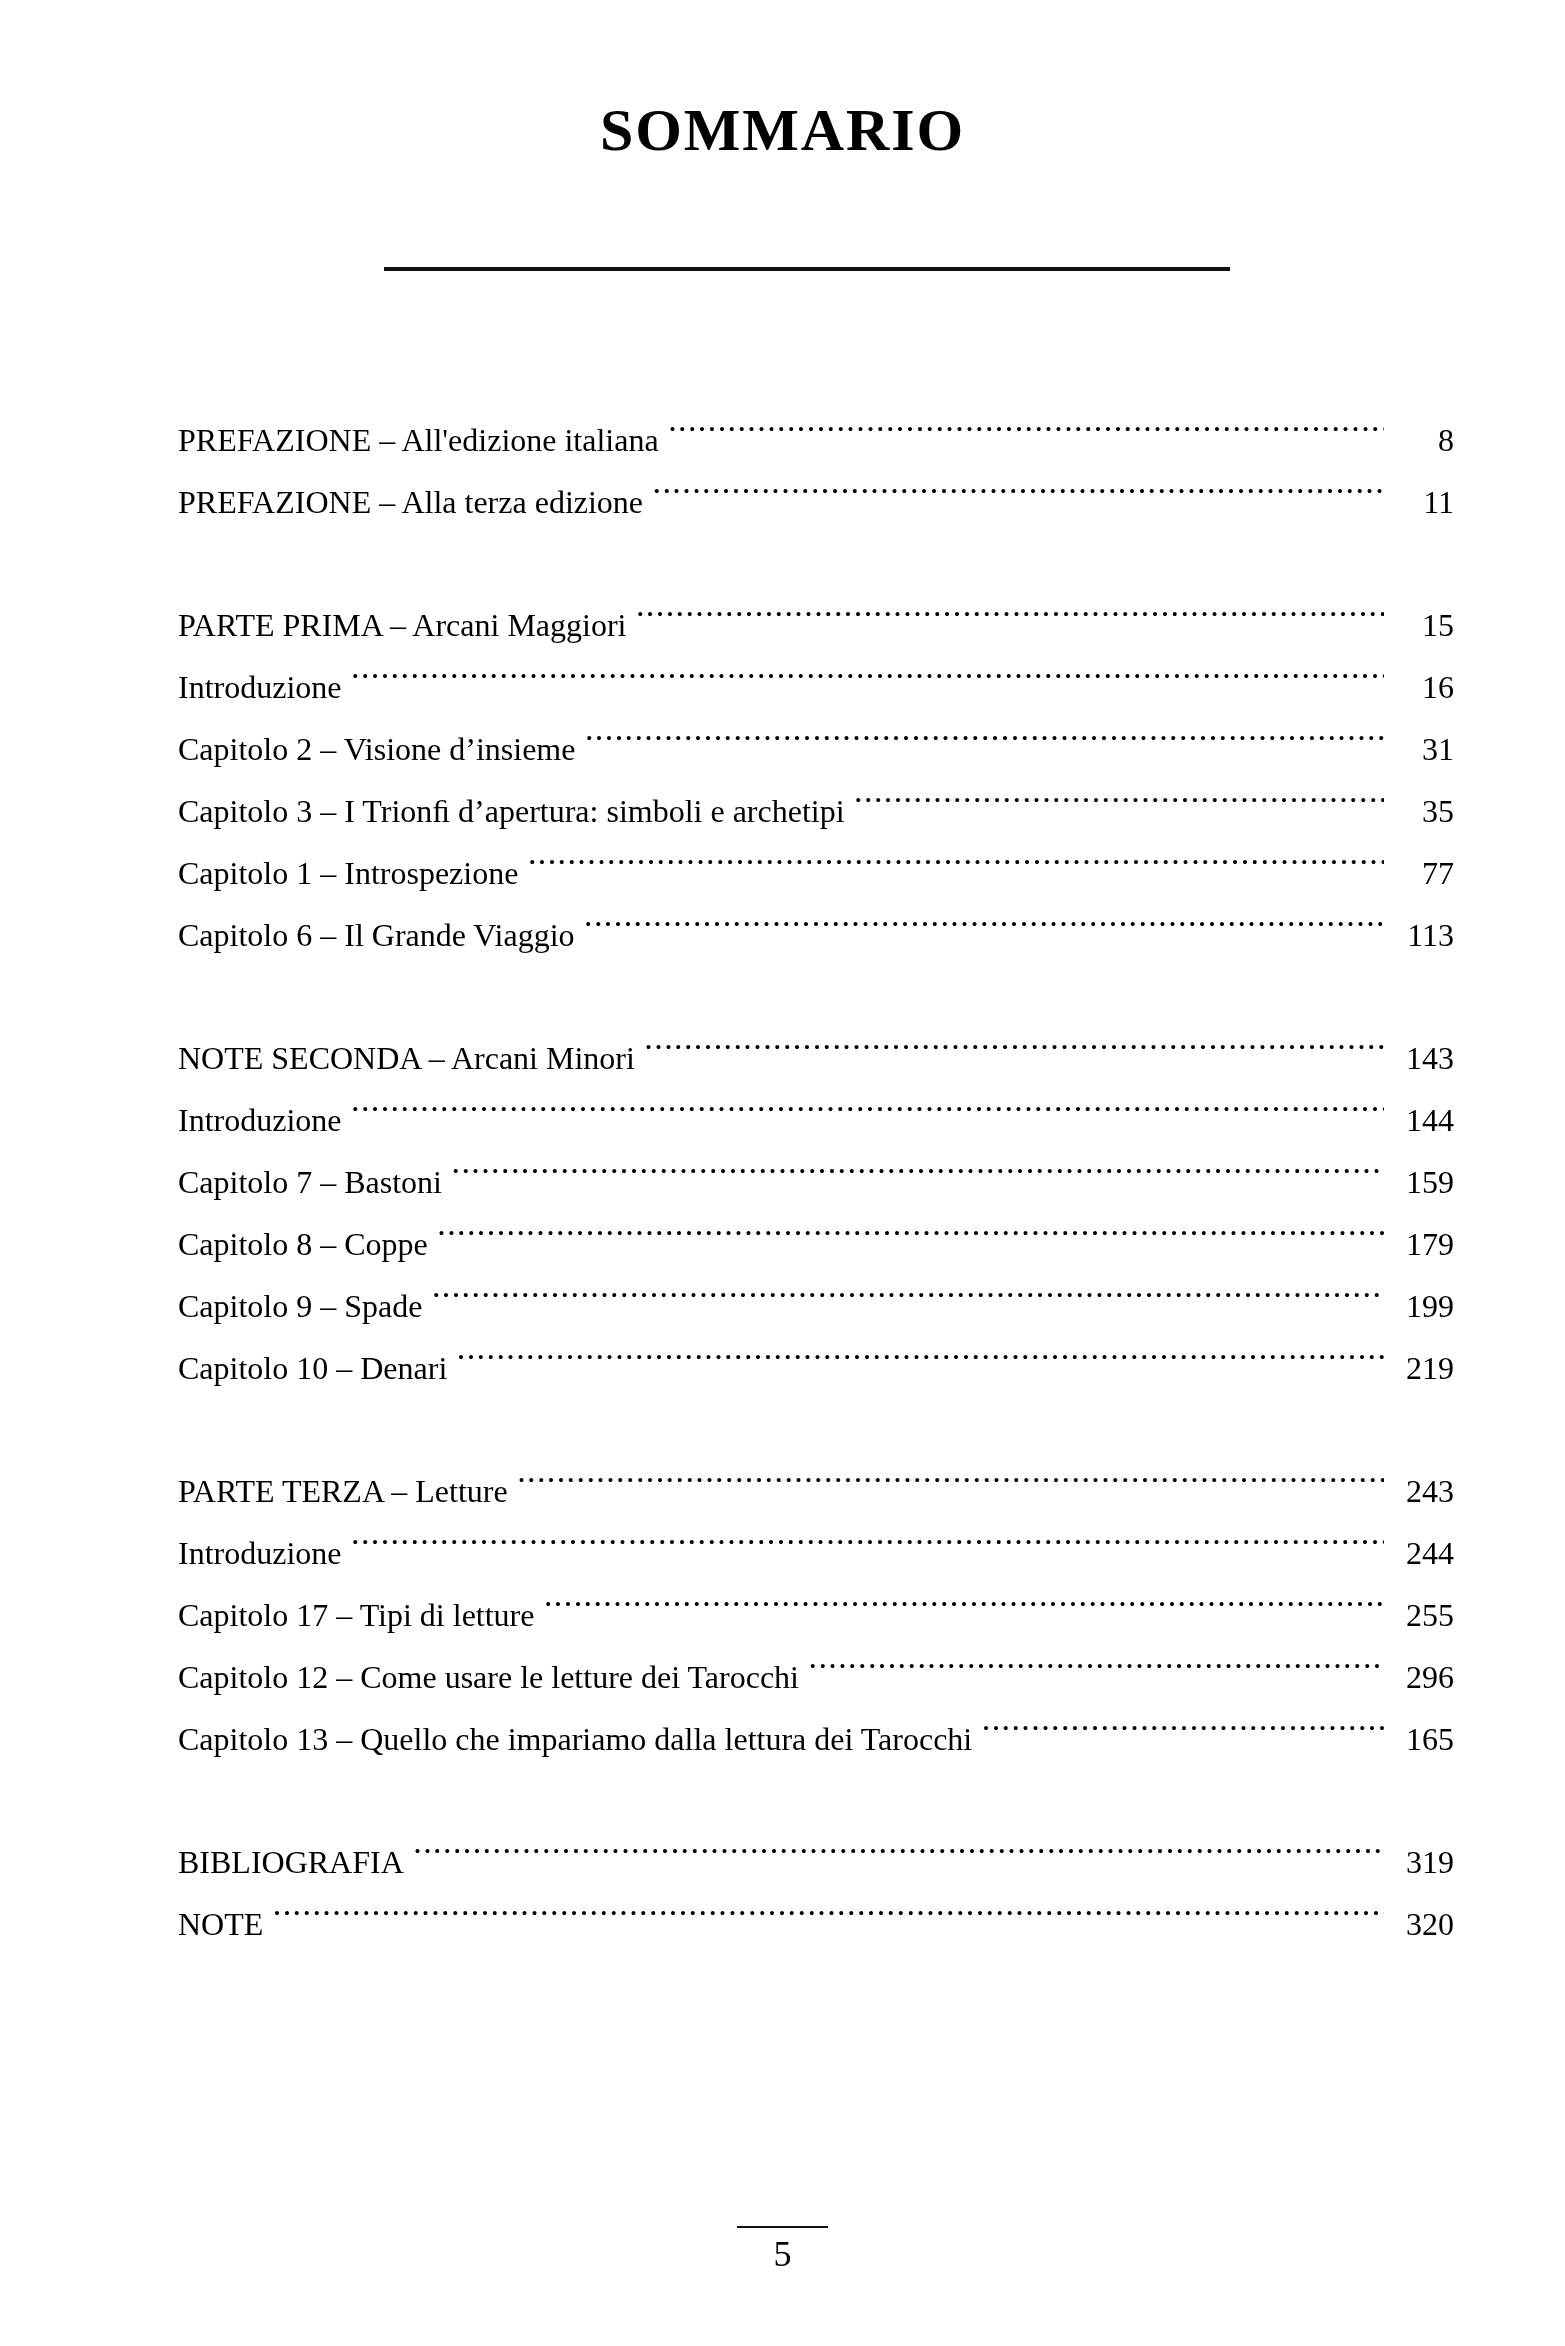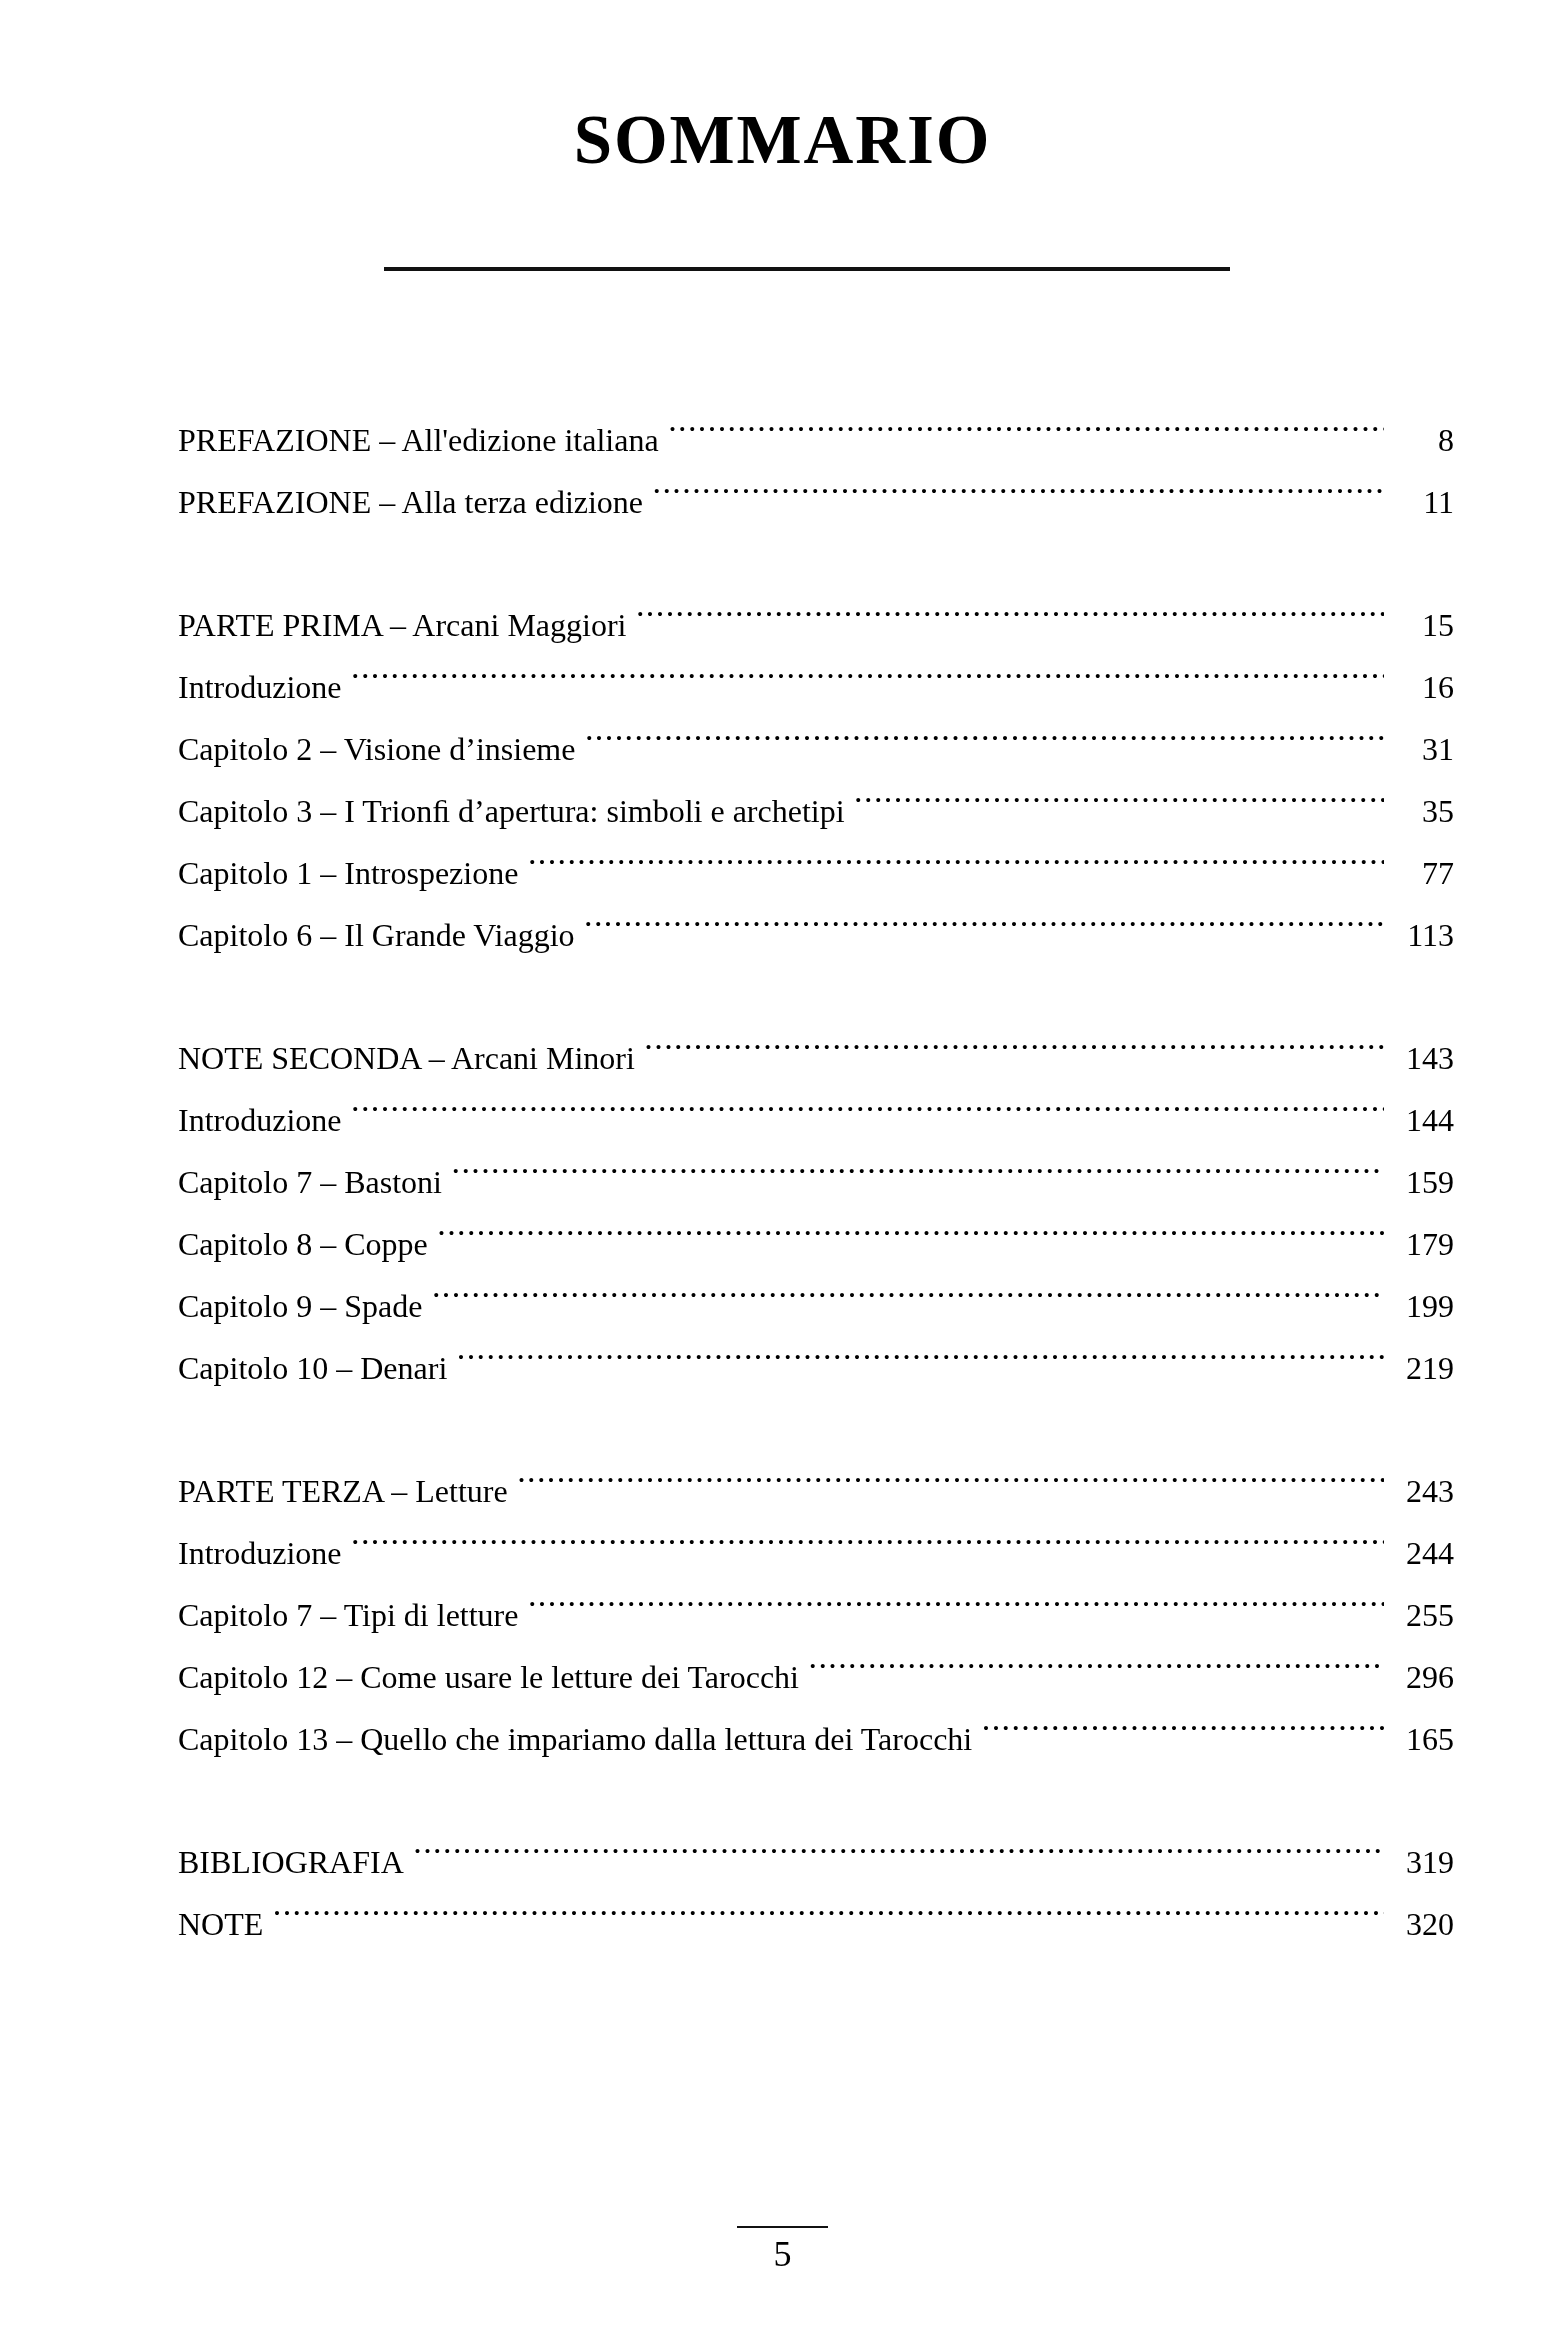--- a/index.html
+++ b/index.html
@@ -16,21 +16,21 @@
     overflow: hidden;
   }
 
   
   .page-title {
     position: absolute;
     top: 57px;
     left: 0;
     width: 1565px;
     text-align: center;
-    font-size: 69px;
+    font-size: 60px;
     font-weight: bold;
     letter-spacing: 1.9px;
     line-height: 1.1;
     font-family: "Liberation Serif", "DejaVu Serif", serif;
   }
 
   .title-rule {
     position: absolute;
     top: 267px;
     left: 384px;
@@ -202,21 +202,21 @@
         <span class="toc-label">PARTE TERZA – Letture</span>
         <span class="toc-leader"></span>
         <span class="toc-page">243</span>
       </div>
       <div class="toc-entry">
         <span class="toc-label">Introduzione</span>
         <span class="toc-leader"></span>
         <span class="toc-page">244</span>
       </div>
       <div class="toc-entry">
-        <span class="toc-label">Capitolo 7 – Tipi di letture</span>
+        <span class="toc-label">Capitolo 17 – Tipi di letture</span>
         <span class="toc-leader"></span>
         <span class="toc-page">255</span>
       </div>
       <div class="toc-entry">
         <span class="toc-label">Capitolo 12 – Come usare le letture dei Tarocchi</span>
         <span class="toc-leader"></span>
         <span class="toc-page">296</span>
       </div>
       <div class="toc-entry">
         <span class="toc-label">Capitolo 13 – Quello che impariamo dalla lettura dei Tarocchi</span>

